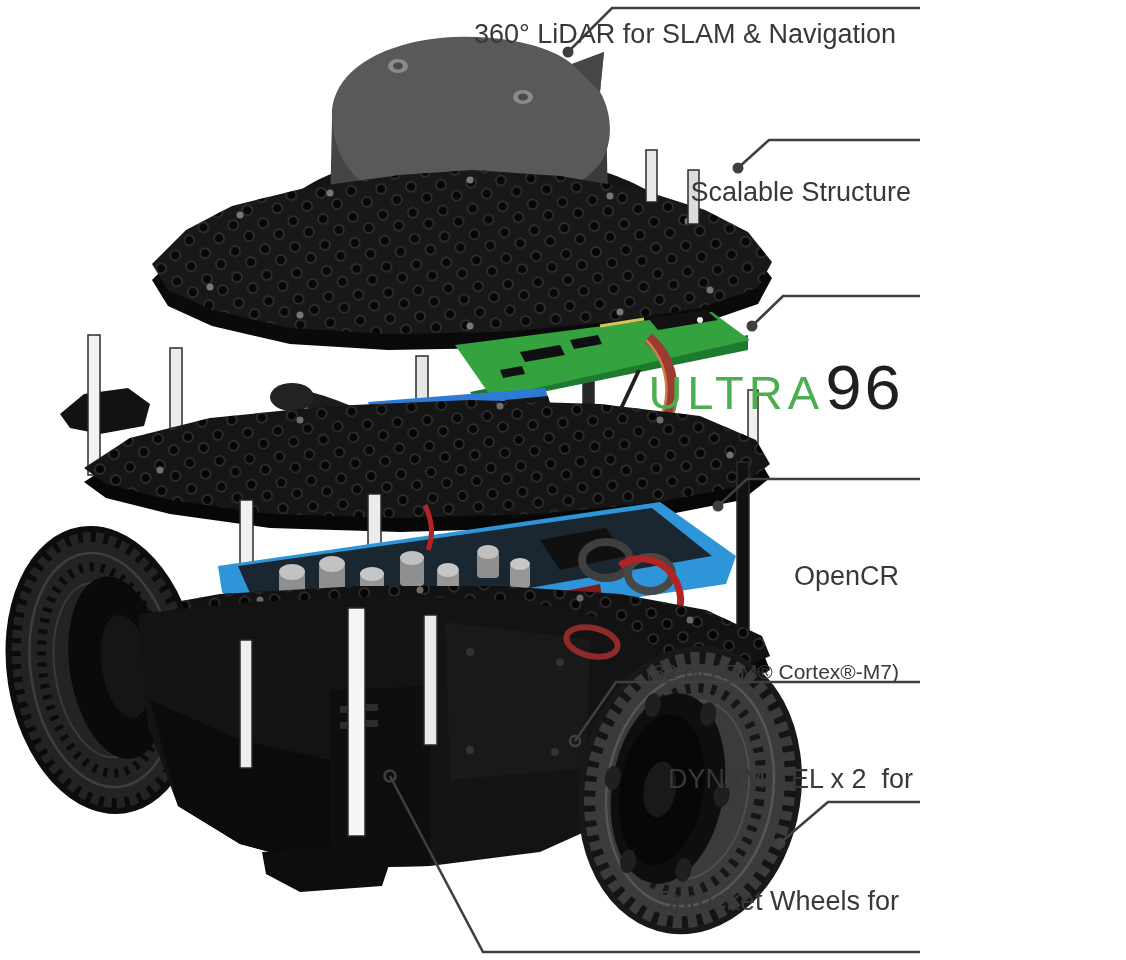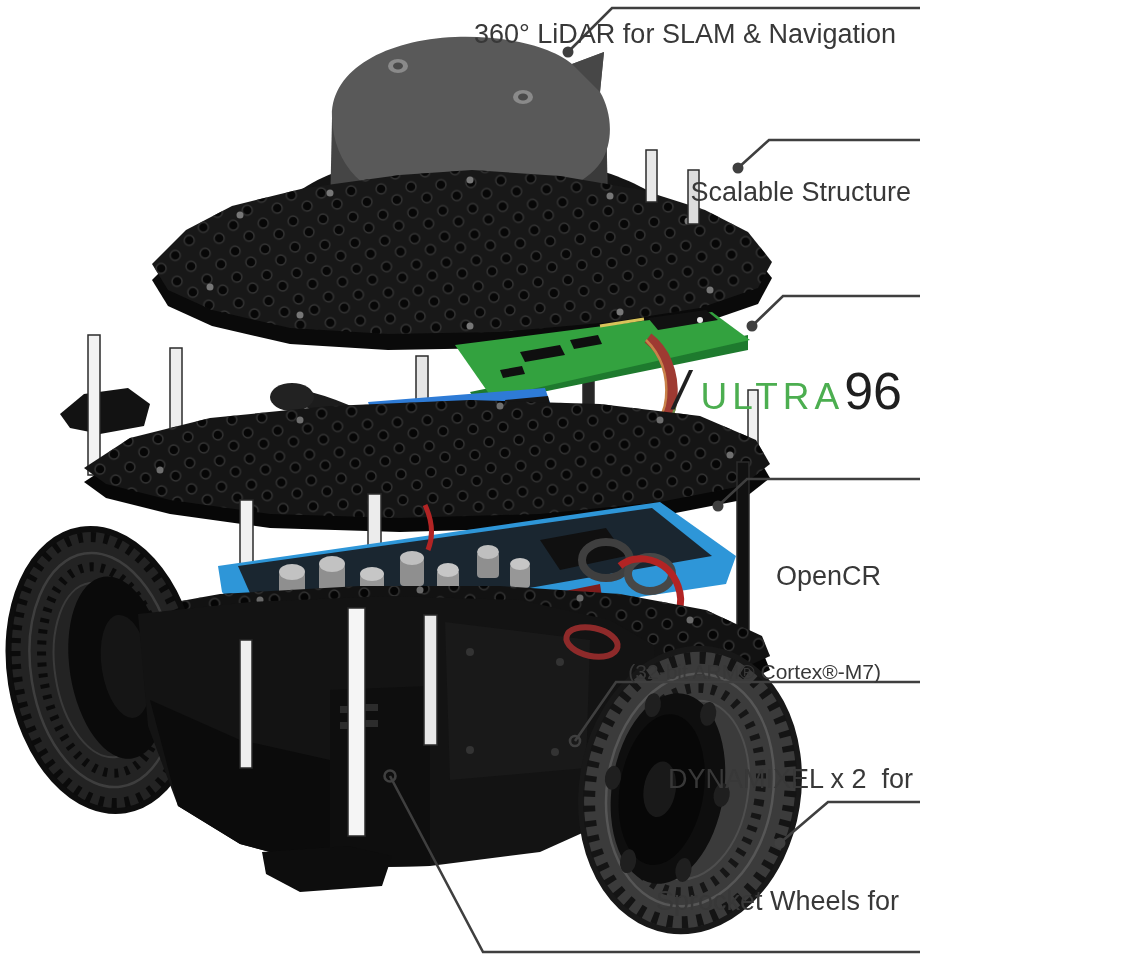--- a/index.html
+++ b/index.html
@@ -15,32 +15,32 @@
     overflow:hidden;font-family:"Liberation Sans", sans-serif;
   }
   .stage svg{position:absolute;left:0;top:0;}
   .lbl{
     position:absolute;text-align:right;color:var(--text);
     font-size:27px;line-height:33px;white-space:pre;
   }
   .lbl-lidar    {top:18px;  right:24px;}
   .lbl-structure{top:152px; right:9px;margin-top:24px;}
   .lbl-sbc      {top:306px; right:18px;}
-  .lbl-opencr   {top:494px; right:39px;}
+  .lbl-opencr   {top:494px; right:21px;}
   .lbl-opencr .sub{font-size:21px;line-height:25px;margin-left:45px;}
   .lbl-dyna     {top:697px; right:7px;}
   .lbl-sprocket {top:814px; right:21px;line-height:35px;}
   .lbl-battery  {top:919px; right:16px;}
   .logo-row{
     display:flex;align-items:baseline;justify-content:flex-end;
     margin-top:2px;
   }
   .logo-slash{color:var(--logo-black);font-size:54px;margin-right:12px;font-style:italic;}
-  .logo-word {color:var(--green);font-size:37px;letter-spacing:5px;}
-  .logo-num  {color:var(--logo-black);font-size:52px;letter-spacing:0px;}
+  .logo-word {color:var(--green);font-size:47px;letter-spacing:5px;}
+  .logo-num  {color:var(--logo-black);font-size:65px;letter-spacing:0px;font-family:Liberation Mono, monospace;}
   .cl{stroke:var(--line);stroke-width:2.6;fill:none;}
   .cdot{fill:var(--line);}
   .codot{fill:none;stroke:var(--line);stroke-width:2.6;}
 </style>
 </head>
 <body>
 
 <div class="stage">
 
   <svg width="1126" height="960" viewBox="0 0 1126 960">

